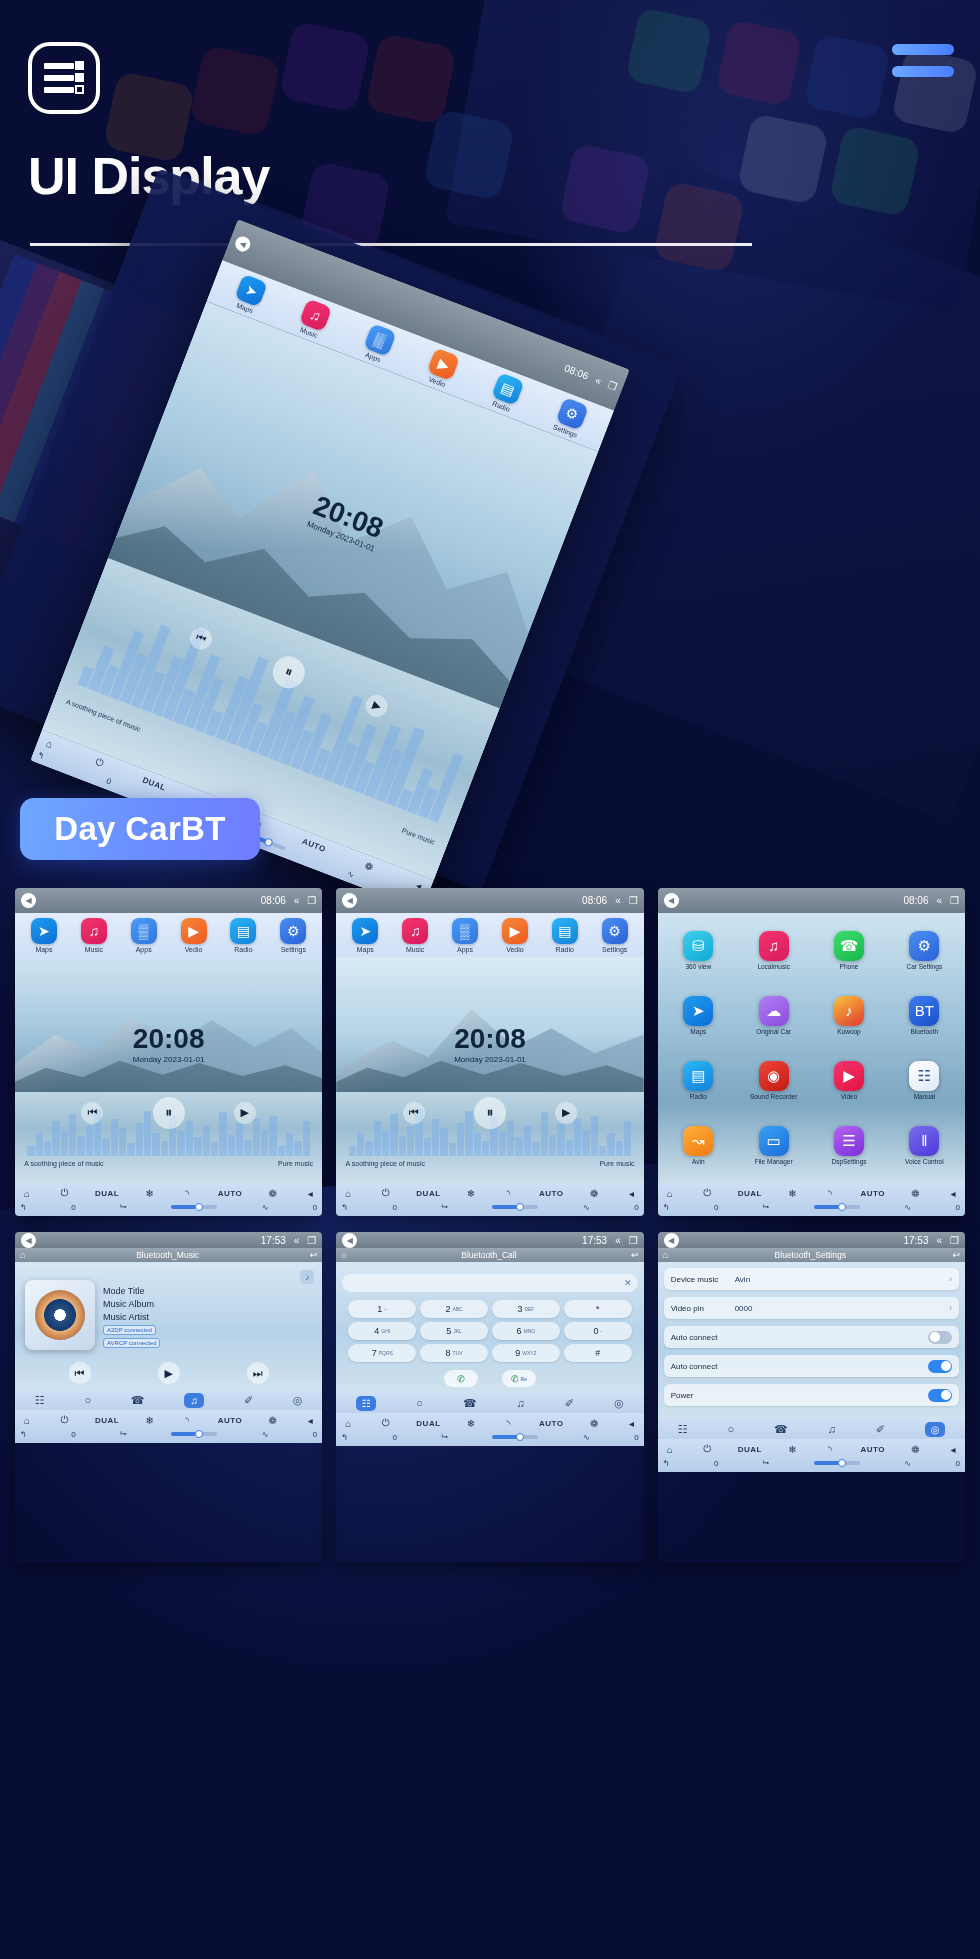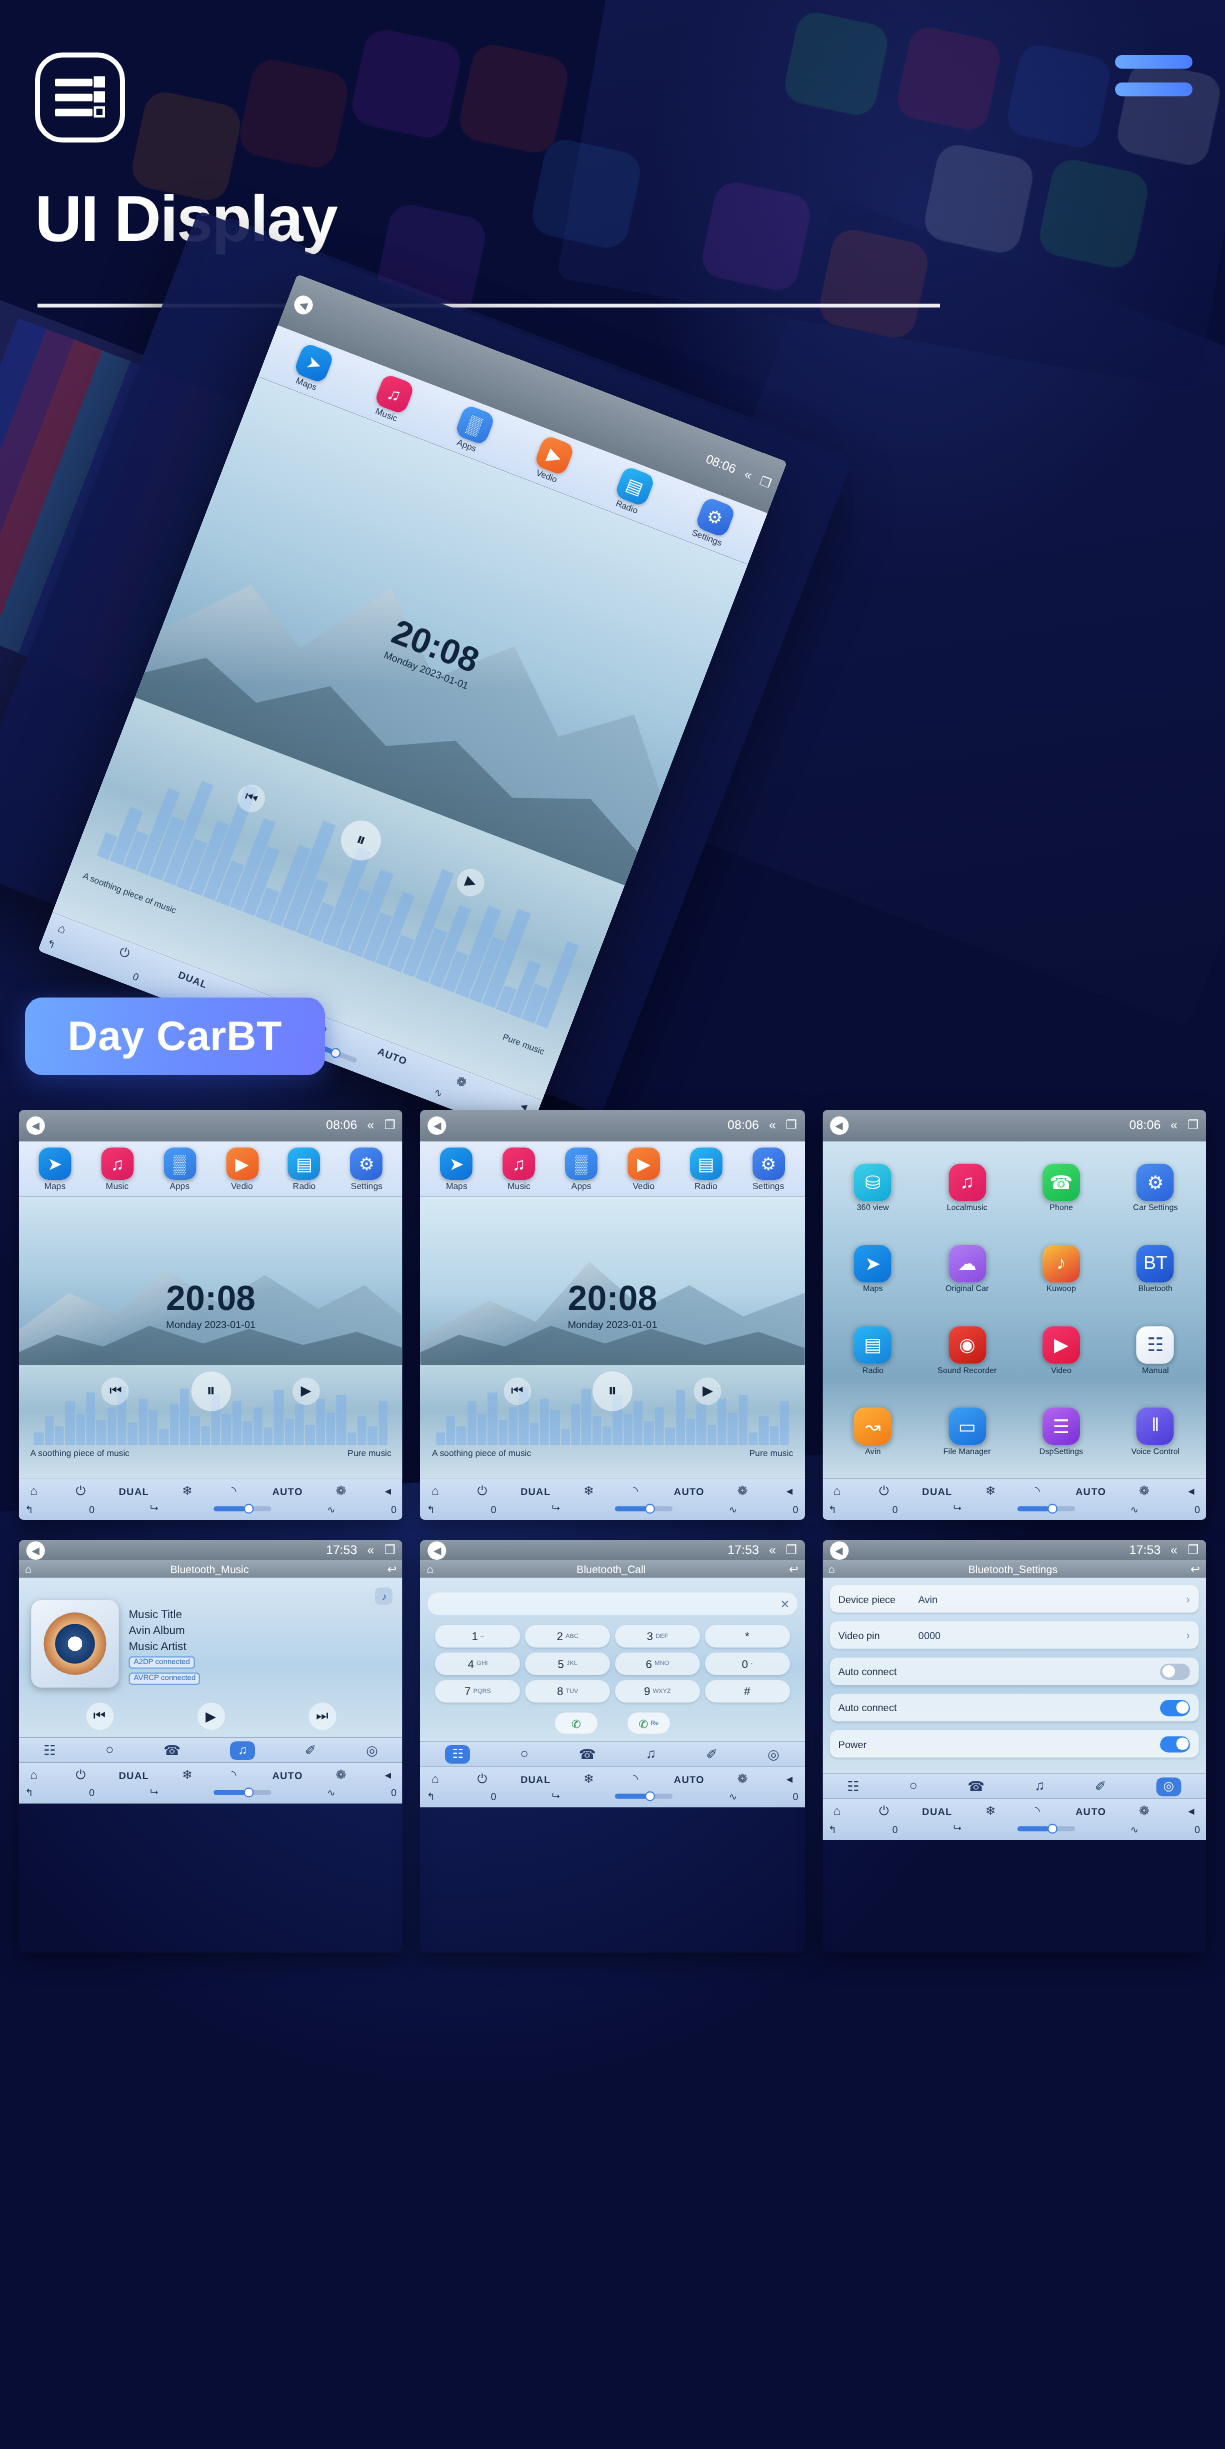--- a/index.html
+++ b/index.html
@@ -728,22 +728,22 @@
         <span class="bt-title">Bluetooth_Music</span>
         <span class="bt-ret">↩</span>
       </div>
       <div class="btbody">
         <div class="bt-note">♪</div>
         <div class="bt-music-card">
           <div class="albumart">
             <div class="albumdisc"></div>
           </div>
           <div class="bt-meta" id="c4-meta">
-              <div>Music Title</div>
-              <div>Avin Album</div>
+              <div>Mode Title</div>
+              <div>Music Album</div>
               <div>Music Artist</div>
               <div class="bt-chip">A2DP connected</div>
               <div class="bt-chip">AVRCP connected</div>
             </div>
         </div>
         <div class="bt-ctrl">
           <div class="bt-cbtn">⏮</div>
           <div class="bt-cbtn">▶</div>
           <div class="bt-cbtn">⏭</div>
         </div>
@@ -905,21 +905,21 @@
           <span class="sb-ic">❐</span>
         </div>
       </div>
       <div class="bt-topbar">
         <span class="bt-home">⌂</span>
         <span class="bt-title">Bluetooth_Settings</span>
         <span class="bt-ret">↩</span>
       </div>
       <div class="btbody" id="c6-rows">
           <div class="setrow">
-            <span class="lbl">Device piece</span>
+            <span class="lbl">Device music</span>
             <span class="val">Avin</span>
             <span class="chev">›</span>
           </div>
           <div class="setrow">
             <span class="lbl">Video pin</span>
             <span class="val">0000</span>
             <span class="chev">›</span>
           </div>
           <div class="setrow">
             <span class="lbl">Auto connect</span>

